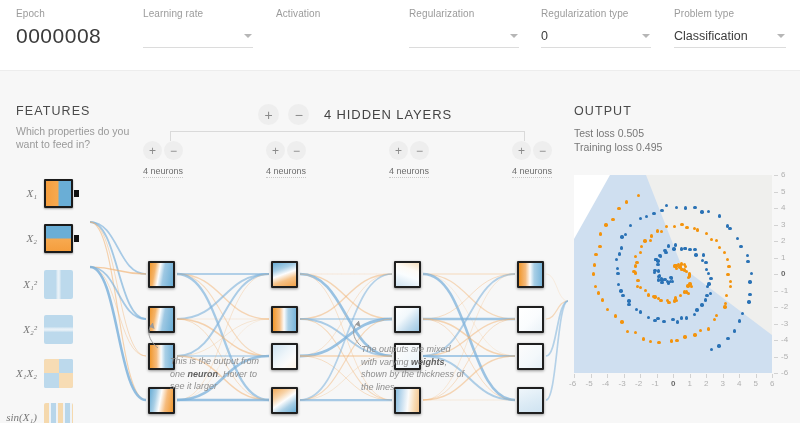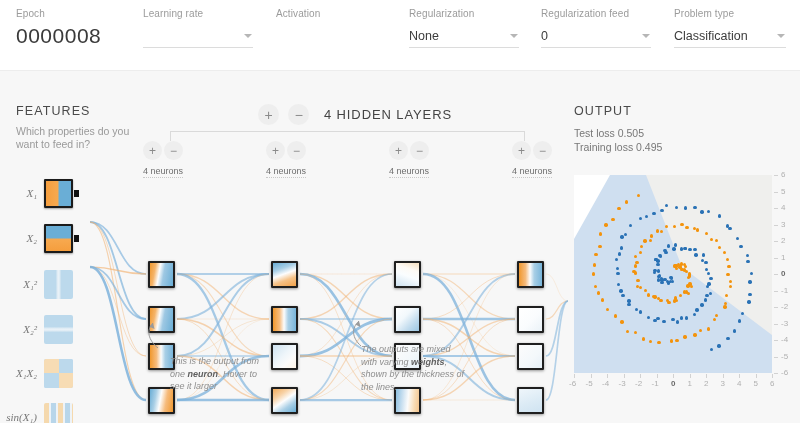--- a/index.html
+++ b/index.html
@@ -171,27 +171,26 @@
       </div>
     </div>
 
     <div class="ctl" style="left:276px; width:113px;">
       <div class="ctl-label">Activation</div>
     </div>
 
     <div class="ctl" style="left:409px; width:110px;">
       <div class="ctl-label">Regularization</div>
       <div class="select-wrap">
-        <div class="select-value">None</div>
         <span class="caret"></span>
       </div>
     </div>
 
     <div class="ctl" style="left:541px; width:110px;">
-      <div class="ctl-label">Regularization feed</div>
+      <div class="ctl-label">Regularization type</div>
       <div class="select-wrap">
         <div class="select-value">0</div>
         <span class="caret"></span>
       </div>
     </div>
 
     <div class="ctl" style="left:674px; width:112px;">
       <div class="ctl-label">Problem type</div>
       <div class="select-wrap">
         <div class="select-value">Classification</div>

